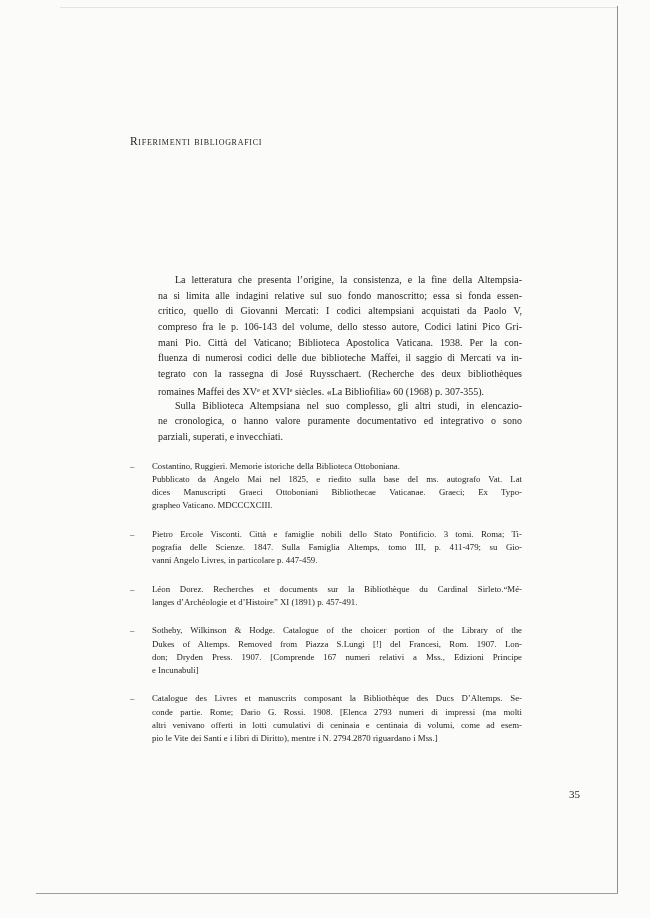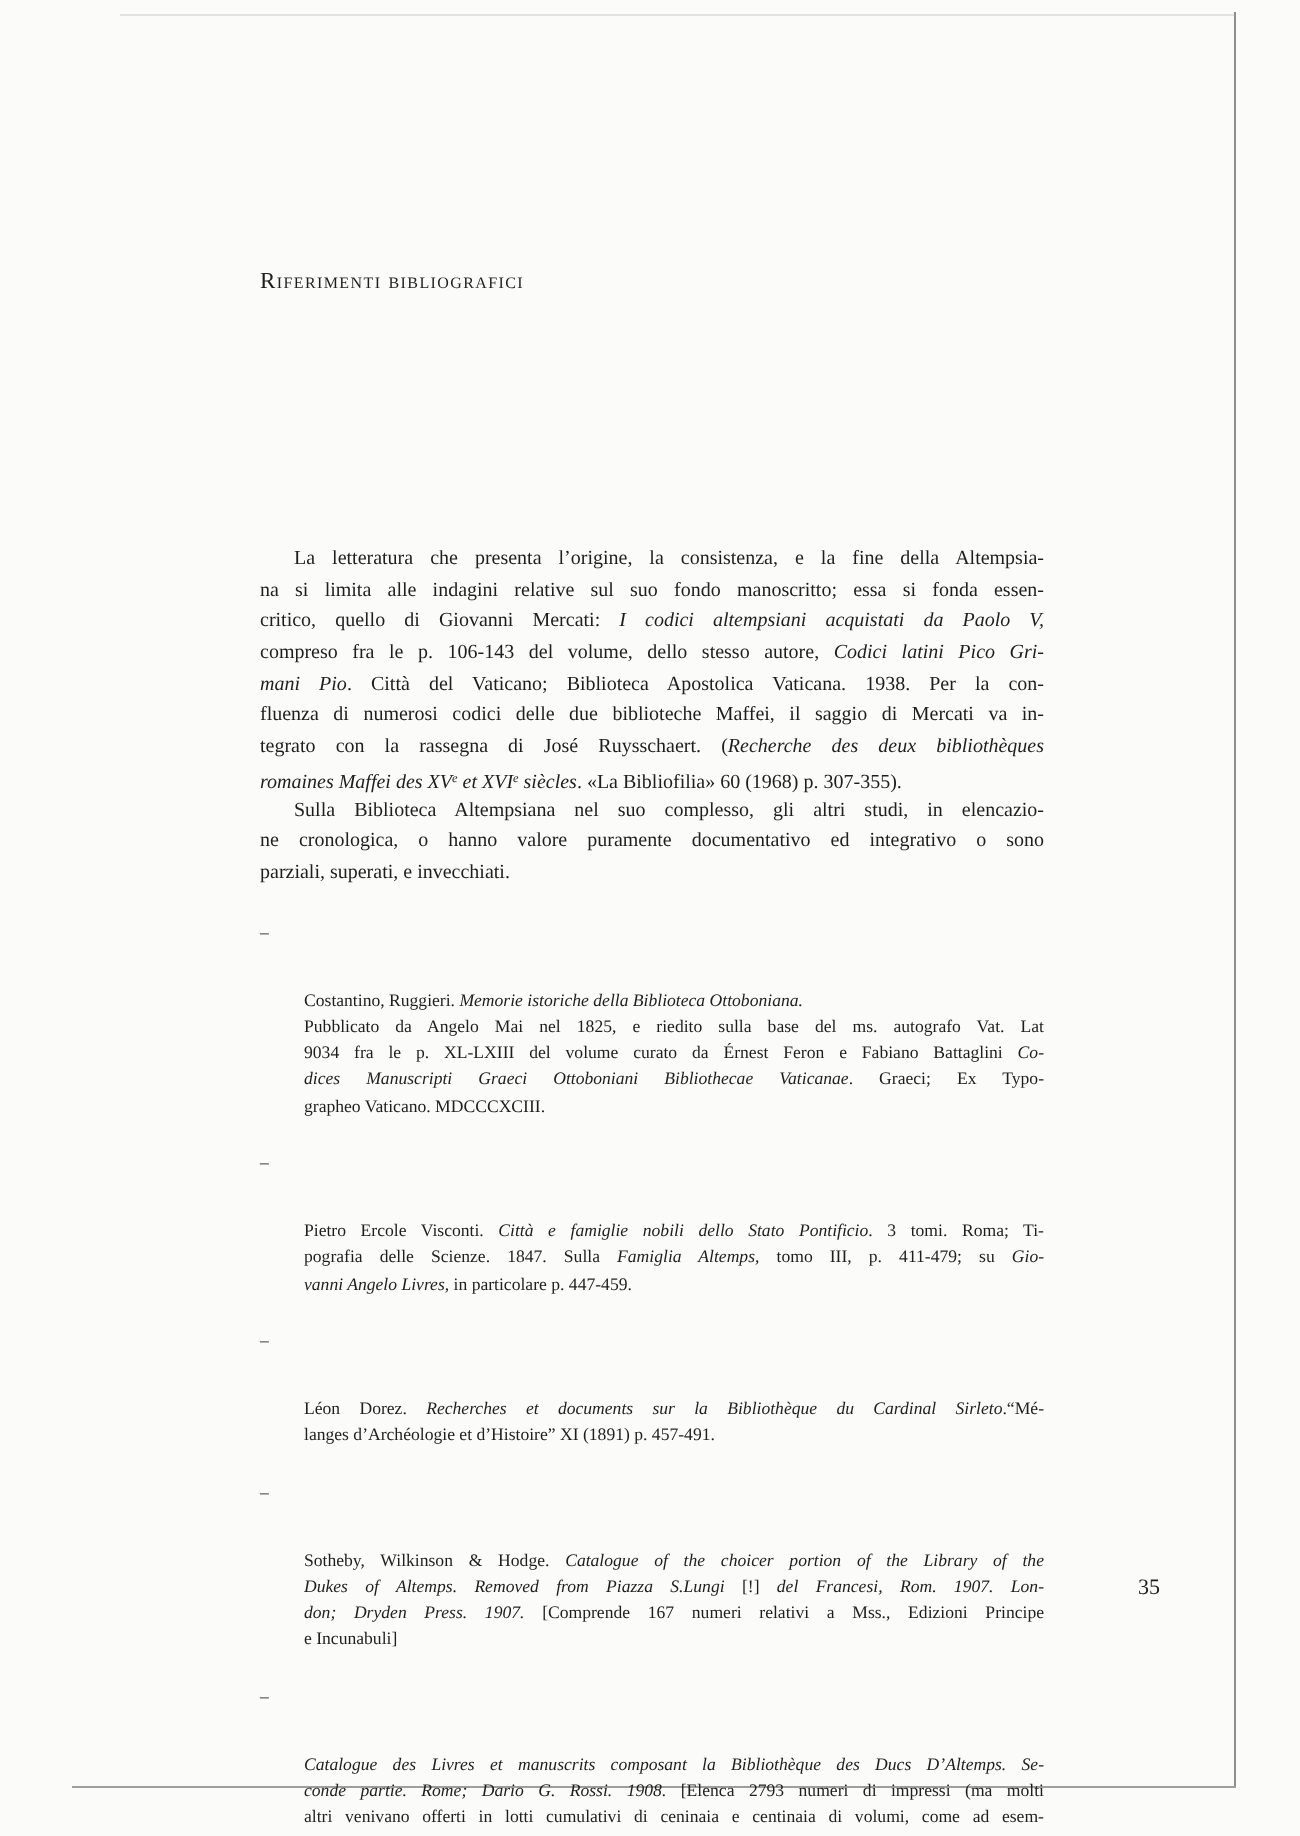--- a/index.html
+++ b/index.html
@@ -26,30 +26,30 @@
   }
 
   .text-block { position: absolute; left: 130px; top: 272px; width: 392px; }
 
   .line {
     text-align: justify;
     text-align-last: justify;
     white-space: normal;
     overflow: hidden;
   }
-  .para .line { font-size: 10px;  line-height: 15.7px; height: 15.7px; }
+  .para .line { font-size: 10px;  line-height: 15.7px; height: 15.7px; margin-left: 28px; }
   .line.no-j  { text-align-last: left; }
   .line.indent{ padding-left: 17px; }
-  .it  { font-style: italic; }
+  .it  { }
   .sup { font-size: 0.62em; vertical-align: 0.45em; }
 
   .biblist { margin-top: 13px; }
   .item { display: flex; margin-top: 15px; }
   .item .marker { flex: 0 0 22px; width: 22px; font-size: 8.8px; line-height: 13.3px; }
-  .item .lines  { flex: 1; min-width: 0; margin-top: 34px; }
+  .item .lines  { flex: 1; min-width: 0; }
   .item .line   { font-size: 8.8px; line-height: 13.3px; height: 13.3px; }
 
   .page-number {
     position: absolute;
     left: 569px; top: 788px;
     font-size: 11px;
   }
 </style>
 </head>
 <body>
@@ -78,21 +78,20 @@
           <div class="line"><span>ne cronologica, o hanno valore puramente documentativo ed integrativo o sono</span></div>
           <div class="line no-j"><span>parziali, superati, e invecchiati.</span></div>
         </div>
       </div>
     <div id="biblist" class="biblist">
         <div class="item">
           <span class="marker">–</span>
           <div class="lines">
             <div class="line no-j"><span>Costantino, Ruggieri. </span><span class="it">Memorie istoriche della Biblioteca Ottoboniana.</span></div>
             <div class="line"><span>Pubblicato da Angelo Mai nel 1825, e riedito sulla base del ms. autografo Vat. Lat</span></div>
-            <div class="line"><span>9034 fra le p. XL-LXIII del volume curato da Érnest Feron e Fabiano Battaglini </span><span class="it">Co-</span></div>
             <div class="line"><span class="it">dices Manuscripti Graeci Ottoboniani Bibliothecae Vaticanae</span><span>. Graeci; Ex Typo-</span></div>
             <div class="line no-j"><span>grapheo Vaticano. MDCCCXCIII.</span></div>
           </div>
         </div>
         <div class="item">
           <span class="marker">–</span>
           <div class="lines">
             <div class="line"><span>Pietro Ercole Visconti. </span><span class="it">Città e famiglie nobili dello Stato Pontificio</span><span>. 3 tomi. Roma; Ti-</span></div>
             <div class="line"><span>pografia delle Scienze. 1847. Sulla </span><span class="it">Famiglia Altemps</span><span>, tomo III, p. 411-479; su </span><span class="it">Gio-</span></div>
             <div class="line no-j"><span class="it">vanni Angelo Livres</span><span>, in particolare p. 447-459.</span></div>

